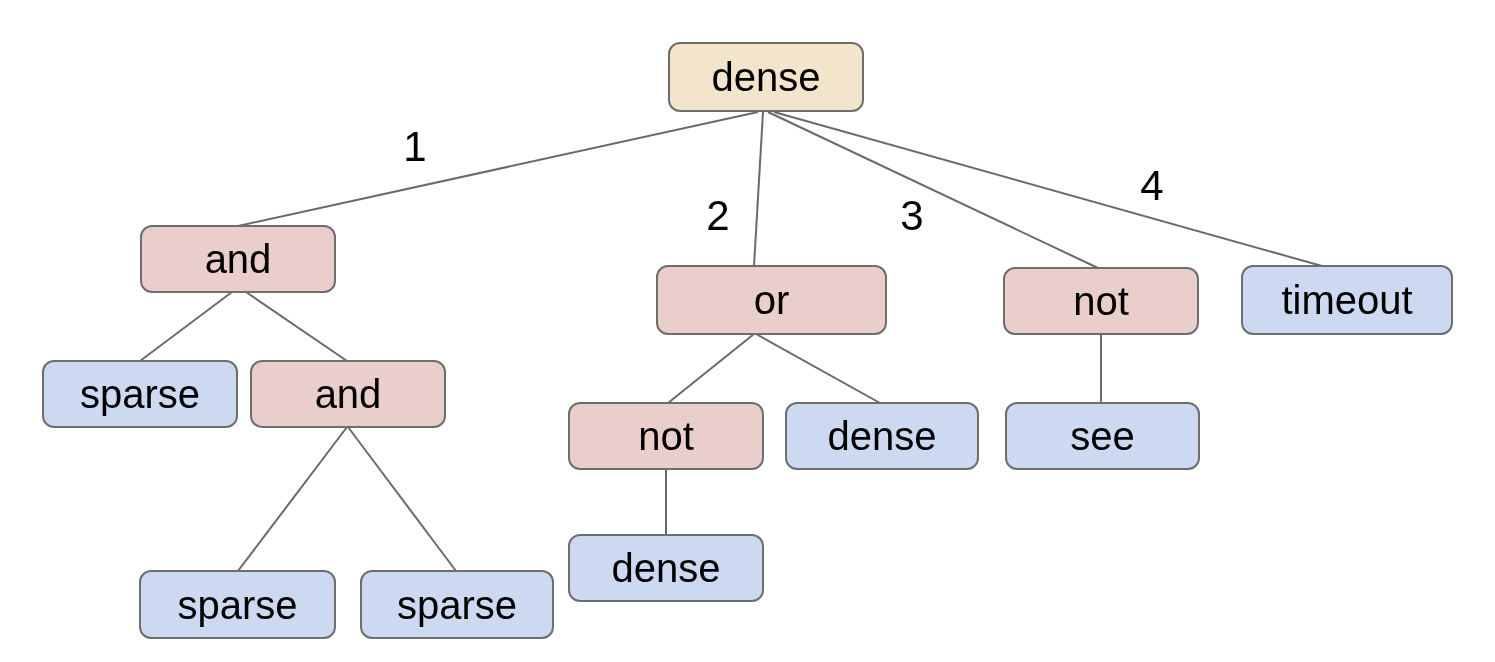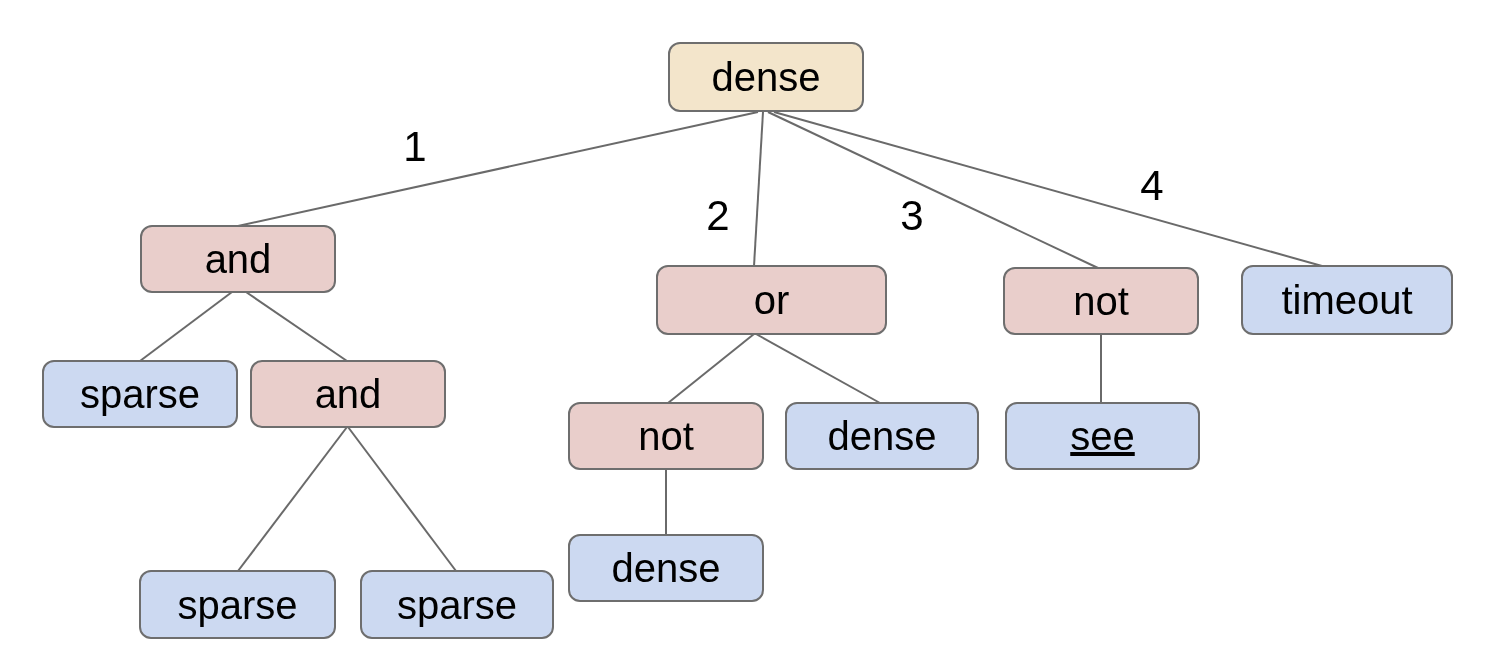--- a/index.html
+++ b/index.html
@@ -86,21 +86,21 @@
   <div class="node leaf" style="left:1225px; top:265px; width:212px; height:70px;margin-left:16px;">timeout</div>
 
   <div class="node leaf" style="left:42px; top:360px; width:196px; height:68px;">sparse</div>
 
   <div class="node operator" style="left:250px; top:360px; width:196px; height:68px;">and</div>
 
   <div class="node operator" style="left:568px; top:402px; width:196px; height:68px;">not</div>
 
   <div class="node leaf" style="left:785px; top:402px; width:194px; height:68px;">dense</div>
 
-  <div class="node leaf" style="left:1005px; top:402px; width:195px; height:68px;text-decoration:underline;">see</div>
+  <div class="node leaf" style="left:1005px; top:402px; width:195px; height:68px;">see</div>
 
   <div class="node leaf" style="left:139px; top:570px; width:197px; height:69px;">sparse</div>
 
   <div class="node leaf" style="left:360px; top:570px; width:194px; height:69px;">sparse</div>
 
   <div class="node leaf" style="left:568px; top:534px; width:196px; height:68px;">dense</div>
 
 </div>
 
 </body></html>

